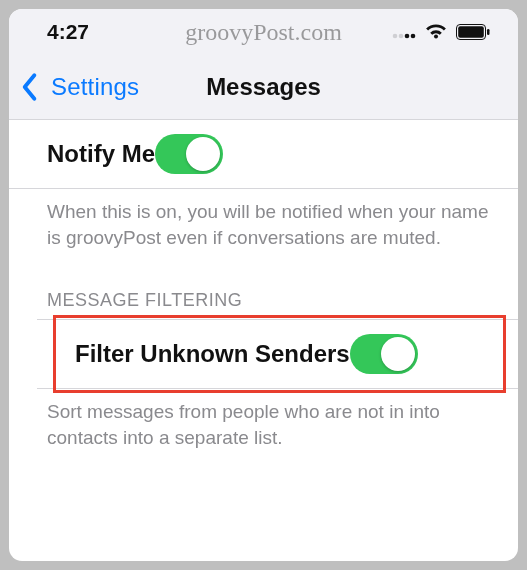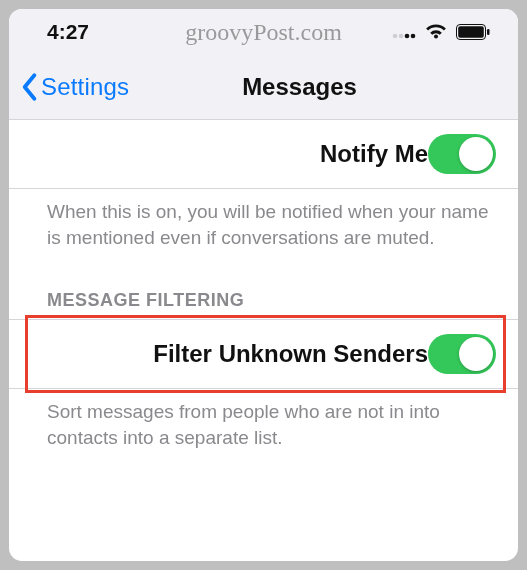--- a/index.html
+++ b/index.html
@@ -46,59 +46,58 @@
   .nav-bar {
     height: 64px;
     display: flex;
     align-items: center;
     background: #f2f2f6;
     position: relative;
   }
   .back {
     display: flex;
     align-items: center;
-    gap: 2px;
+    gap: 12px;
     margin-left: 10px;
     color: #0a7aff;
     justify-content: space-between;
   }
   .back svg { display: block; }
   .back-label {
     font-size: 24px;
     color: #0a7aff;
     font-weight: 400;
     letter-spacing: 0.2px;
   }
   .nav-title {
     position: absolute;
     left: 50%;
     transform: translateX(-50%);
     font-size: 24px;
     font-weight: 700;
     color: #111;
-    margin-left: 36px;
   }
   
   .content { flex: 1; overflow: hidden; }
   .section-header {
     font-size: 18px;
     color: #8a8a8e;
     letter-spacing: 0.5px;
     text-transform: uppercase;
     padding: 28px 22px 8px 38px;
   }
   .row-group {
     background: #ffffff;
     border-top: 1px solid #d6d6da;
     border-bottom: 1px solid #d6d6da;
   }
   .row {
     display: flex;
     align-items: center;
-    justify-content: flex-end;
+    justify-content: flex-start;
     padding: 14px 22px 14px 38px;
     min-height: 64px;
   }
   .row-label {
     font-size: 24px;
     font-weight: 600;
     color: #111;
   }
   .section-footer {
     font-size: 19px;
@@ -121,20 +120,21 @@
     top: 3px;
     width: 34px;
     height: 34px;
     border-radius: 50%;
     background: #fff;
     box-shadow: 0 1px 3px rgba(0,0,0,0.25);
   }
   
   .highlighted {
     position: relative;
+    margin-left: 28px;
   }
   .highlight-box {
     position: absolute;
     left: 16px;
     right: 12px;
     top: -5px;
     bottom: -5px;
     border: 3px solid #e83e2e;
     pointer-events: none;
   }
@@ -200,23 +200,23 @@
   <div class="content">
 
     <div class="row-group">
       <div class="row">
         <div class="row-label">Notify Me</div>
         <div class="toggle">
           <div class="knob"></div>
         </div>
       </div>
     </div>
-    <div class="section-footer">When this is on, you will be notified when your name is mentioned even if conversations are muted.</div>
-
-    <div class="section-header" style="padding-top:40px;font-weight:bold;">MESSAGE FILTERING</div>
+    <div class="section-footer">When this is on, you will be notified when your name is groovyPost even if conversations are muted.</div>
+
+    <div class="section-header" style="padding-top:40px;">MESSAGE FILTERING</div>
     <div class="row-group highlighted">
       <div class="row">
         <div class="row-label">Filter Unknown Senders</div>
         <div class="toggle">
           <div class="knob"></div>
         </div>
       </div>
       <div class="highlight-box"></div>
     </div>
     <div class="section-footer">Sort messages from people who are not in into contacts into a separate list.</div>

